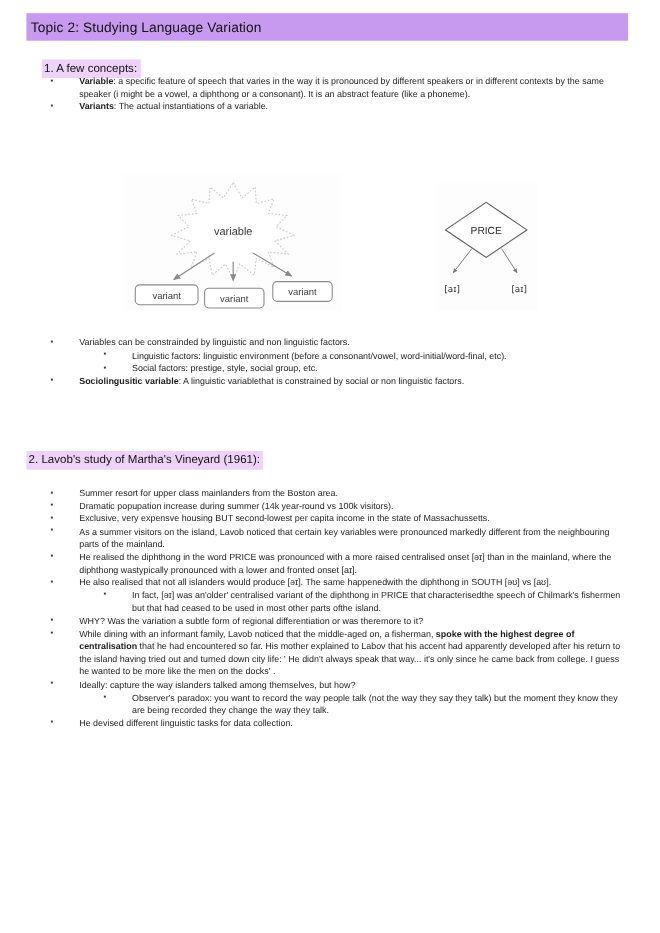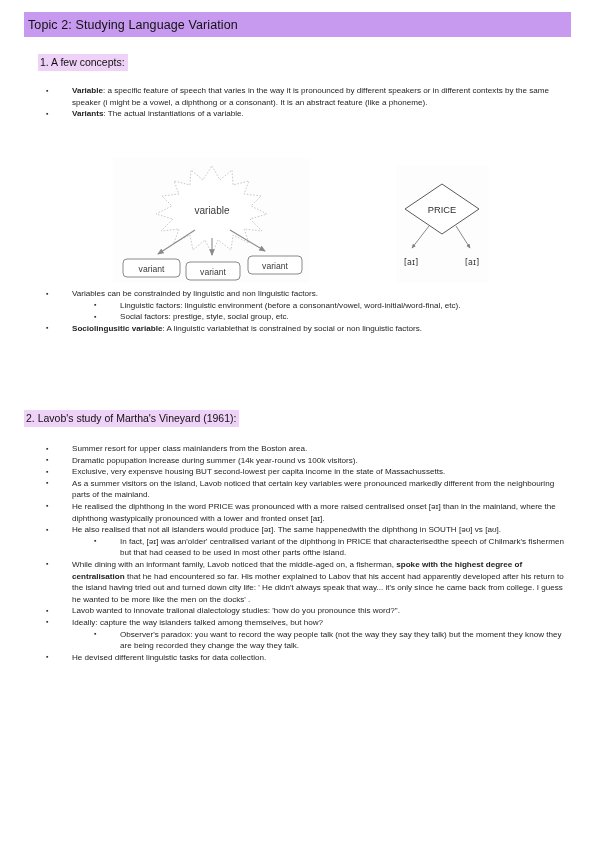--- a/index.html
+++ b/index.html
@@ -123,21 +123,21 @@
 <body>
 
 <div class="page">
 
   <div class="title-bar">
     <span class="title-text">Topic 2: Studying Language Variation</span>
   </div>
 
   <div id="sec1-heading" class="sec-heading">1. A few concepts:</div>
 
-  <ul class="blist" id="s1-top" style="top:85px;">
+  <ul class="blist" id="s1-top" style="top:68px;">
     <li class="lvl1">
       <b>Variable</b><span>: a specific feature of speech that varies in the way it is pronounced by different speakers or in different contexts by the same speaker (i might be a vowel, a diphthong or a consonant). It is an abstract feature (like a phoneme).</span>
     </li>
     <li class="lvl1">
       <b>Variants</b><span>: The actual instantiations of a variable.</span>
     </li>
   </ul>
 
   <div class="fig" id="fig-variable">
     <svg width="197" height="125" viewBox="0 0 197 125" xmlns="http://www.w3.org/2000/svg">
@@ -177,21 +177,21 @@
       <text x="46" y="46.5" text-anchor="middle" font-family="Liberation Sans, sans-serif" font-size="9.3" fill="#2c2c2c">PRICE</text>
 
       <line x1="33" y1="60" x2="16" y2="82" stroke="#7d7d7d" stroke-width="0.9" marker-end="url(#ah2)"></line>
       <line x1="60" y1="60" x2="74" y2="82" stroke="#7d7d7d" stroke-width="0.9" marker-end="url(#ah2)"></line>
 
       <text x="15" y="99" text-anchor="middle" font-family="DejaVu Sans, sans-serif" font-size="8" fill="#2c2c2c">[aɪ]</text>
       <text x="76" y="99" text-anchor="middle" font-family="DejaVu Sans, sans-serif" font-size="8" fill="#2c2c2c">[aɪ]</text>
     </svg>
   </div>
 
-  <ul class="blist" id="s1-bot" style="top:288px;">
+  <ul class="blist" id="s1-bot" style="top:306px;">
     <li class="lvl1">
       <span>Variables can be constrainded by linguistic and non linguistic factors.</span>
     </li>
     <li class="lvl2">
       <span>Linguistic factors: linguistic environment (before a consonant/vowel, word-initial/word-final, etc).</span>
     </li>
     <li class="lvl2">
       <span>Social factors: prestige, style, social group, etc.</span>
     </li>
     <li class="lvl1 sp-before">
@@ -203,23 +203,23 @@
 
   <ul class="blist" id="s2" style="top:443px;">
     <li class="lvl1"><span>Summer resort for upper class mainlanders from the Boston area.</span></li>
     <li class="lvl1"><span>Dramatic popupation increase during summer (14k year-round vs 100k visitors).</span></li>
     <li class="lvl1"><span>Exclusive, very expensve housing BUT second-lowest per capita income in the state of Massachussetts.</span></li>
     <li class="lvl1"><span>As a summer visitors on the island, Lavob noticed that certain key variables were pronounced markedly different from the neighbouring parts of the mainland.</span></li>
     <li class="lvl1"><span>He realised the diphthong in the word PRICE was pronounced with a more raised centralised onset [əɪ] than in the mainland, where the diphthong wastypically pronounced with a lower and fronted onset [aɪ].</span></li>
     <li class="lvl1"><span>He also realised that not all islanders would produce [əɪ]. The same happenedwith the diphthong in SOUTH [əʊ] vs [aʊ].</span></li>
     <li class="lvl2"><span>In fact, [əɪ] was an'older' centralised variant of the diphthong in PRICE that characterisedthe speech of Chilmark's fishermen but that had ceased to be used in most other parts ofthe island.</span></li>
 
+    <li class="lvl1 sp-before"><span>WHY? Was the variation a subtle form of regional differentiation or was theremore to it?</span></li>
     <li class="lvl1">
       <span>While dining with an informant family, Lavob noticed that the middle-aged on, a fisherman, </span><b>spoke with the highest degree of centralisation</b><span> that he had encountered so far. His mother explained to Labov that his accent had apparently developed after his return to the island having tried out and turned down city life: ' He didn't always speak that way... it's only since he came back from college. I guess he wanted to be more like the men on the docks' .</span>
     </li>
-    <li class="lvl1"><span>Lavob wanted to innovate traiional dialectology studies: 'how do you pronounce this word?".</span></li>
     <li class="lvl1"><span>Ideally: capture the way islanders talked among themselves, but how?</span></li>
     <li class="lvl2"><span>Observer's paradox: you want to record the way people talk (not the way they say they talk) but the moment they know they are being recorded they change the way they talk.</span></li>
 
     <li class="lvl1 sp-before"><span>He devised different linguistic tasks for data collection.</span></li>
   </ul>
 
 </div>
 
 </body></html>

